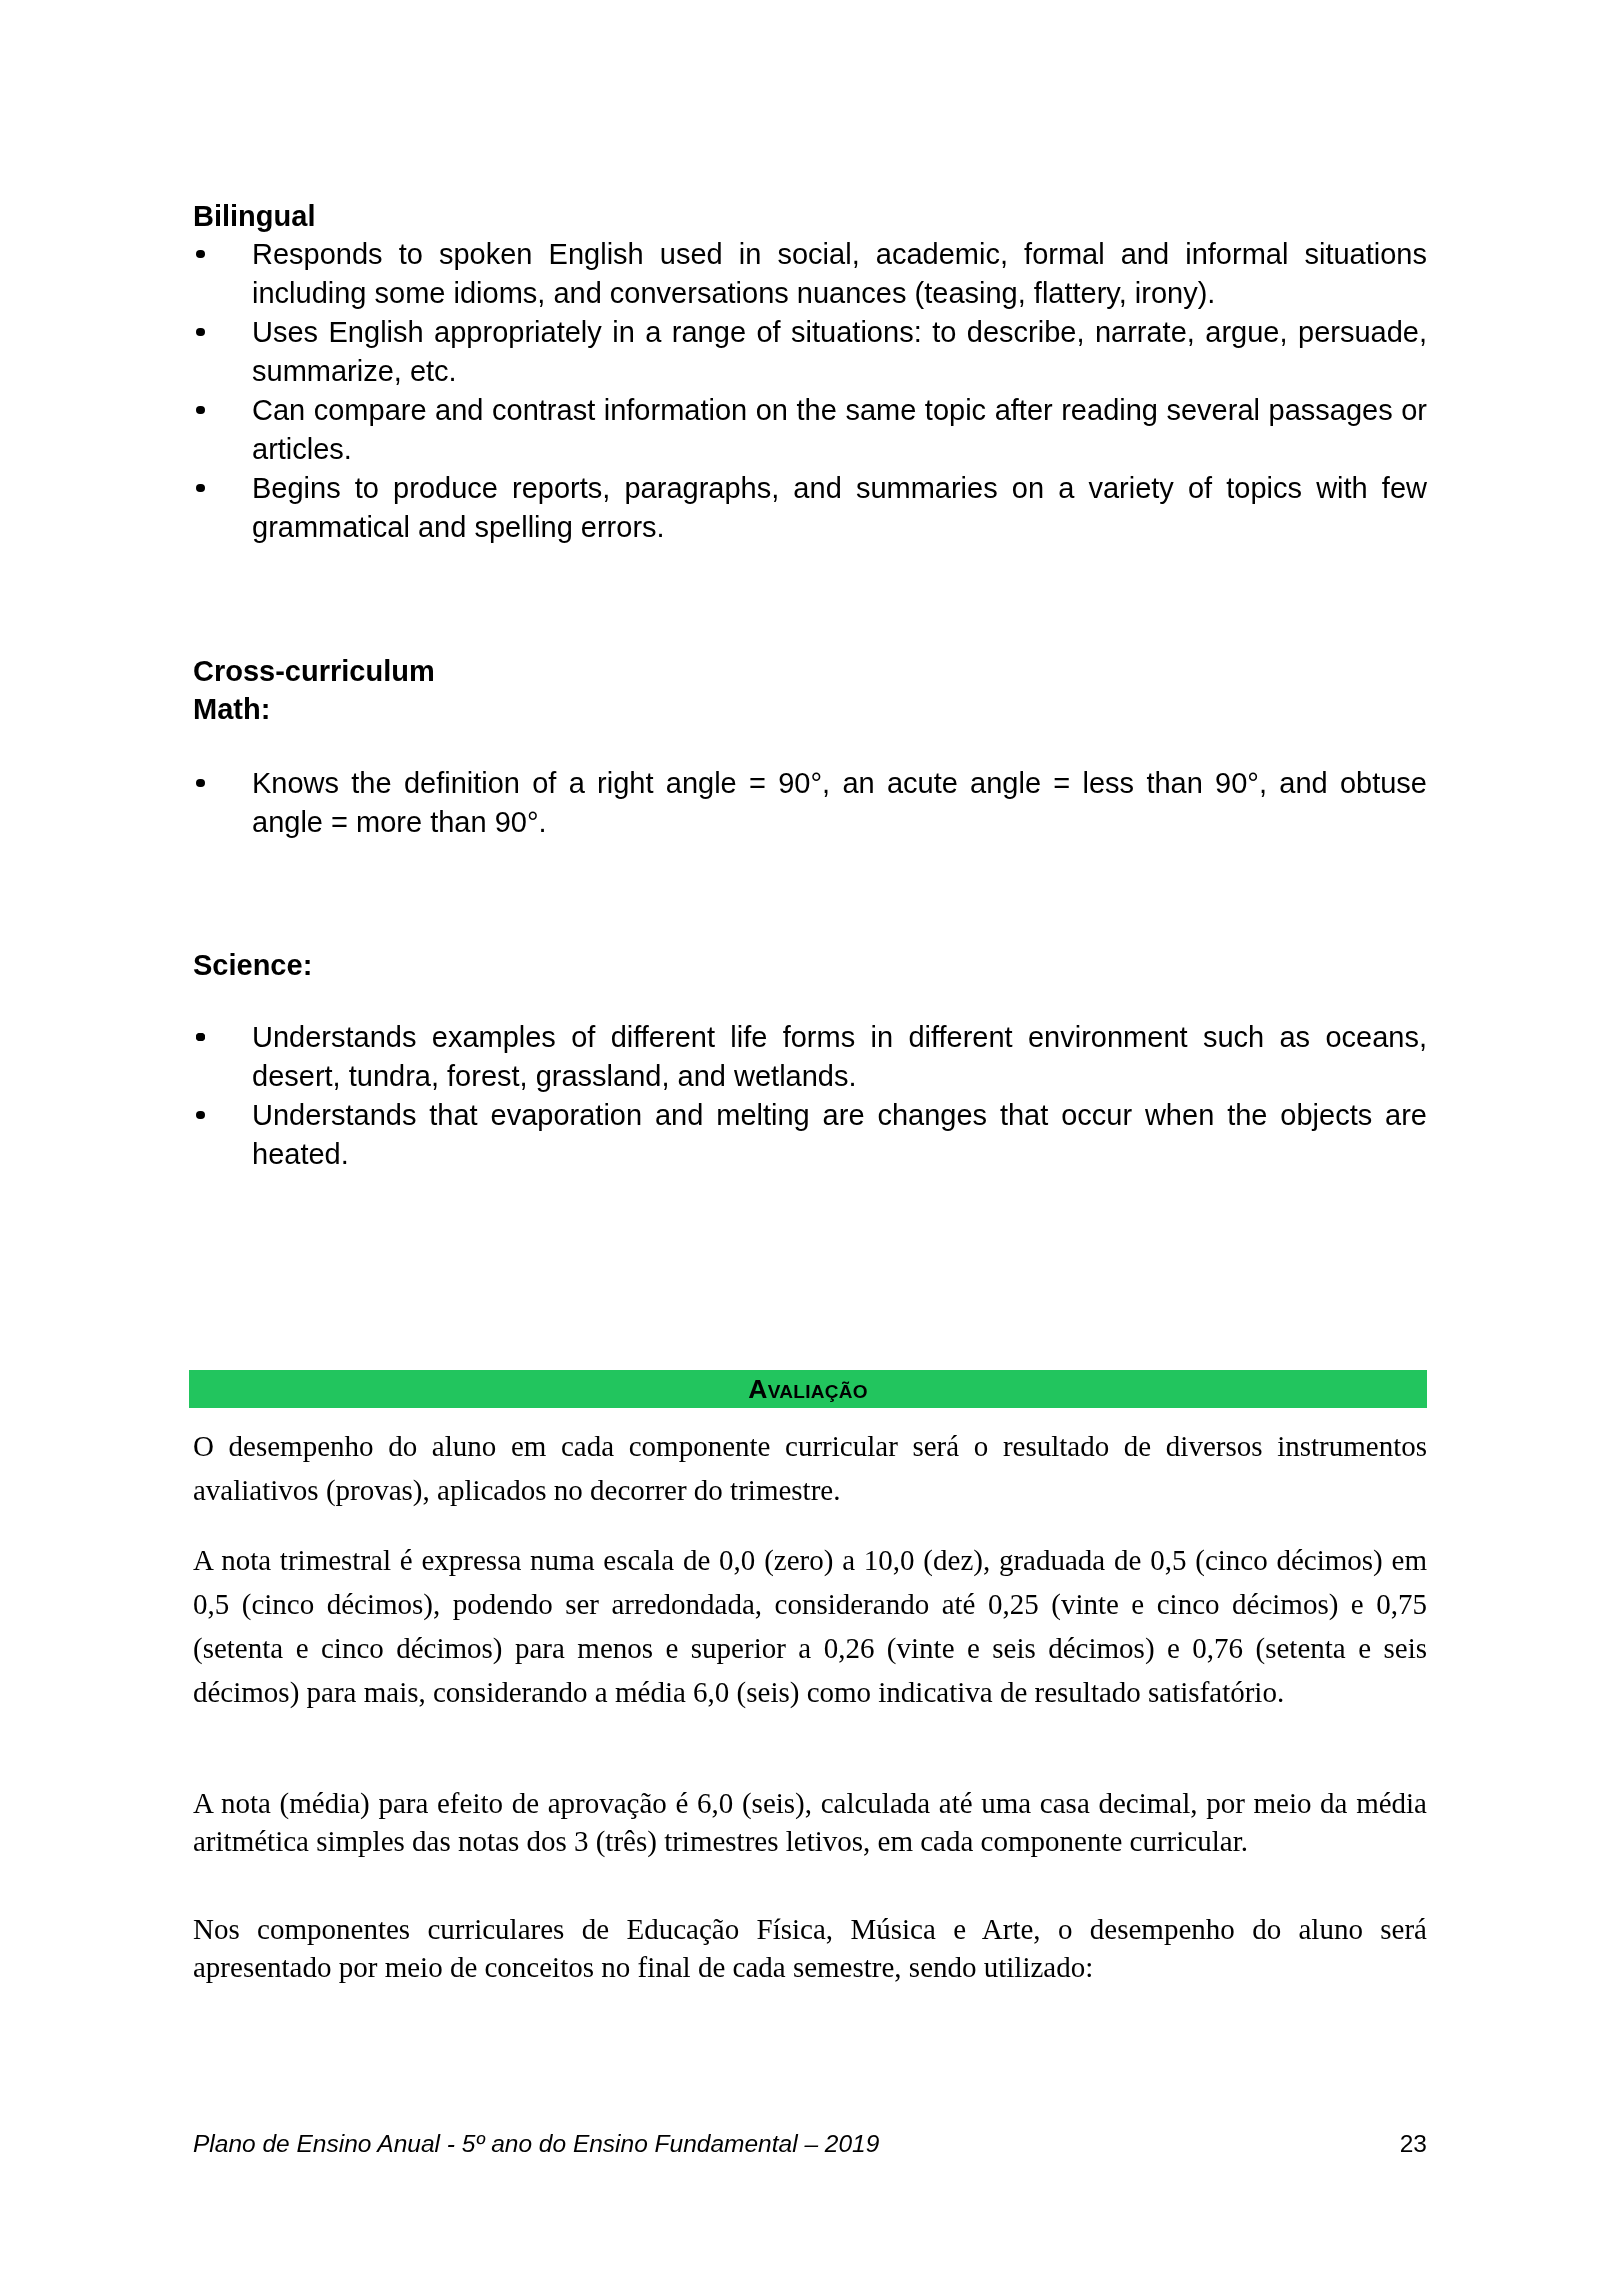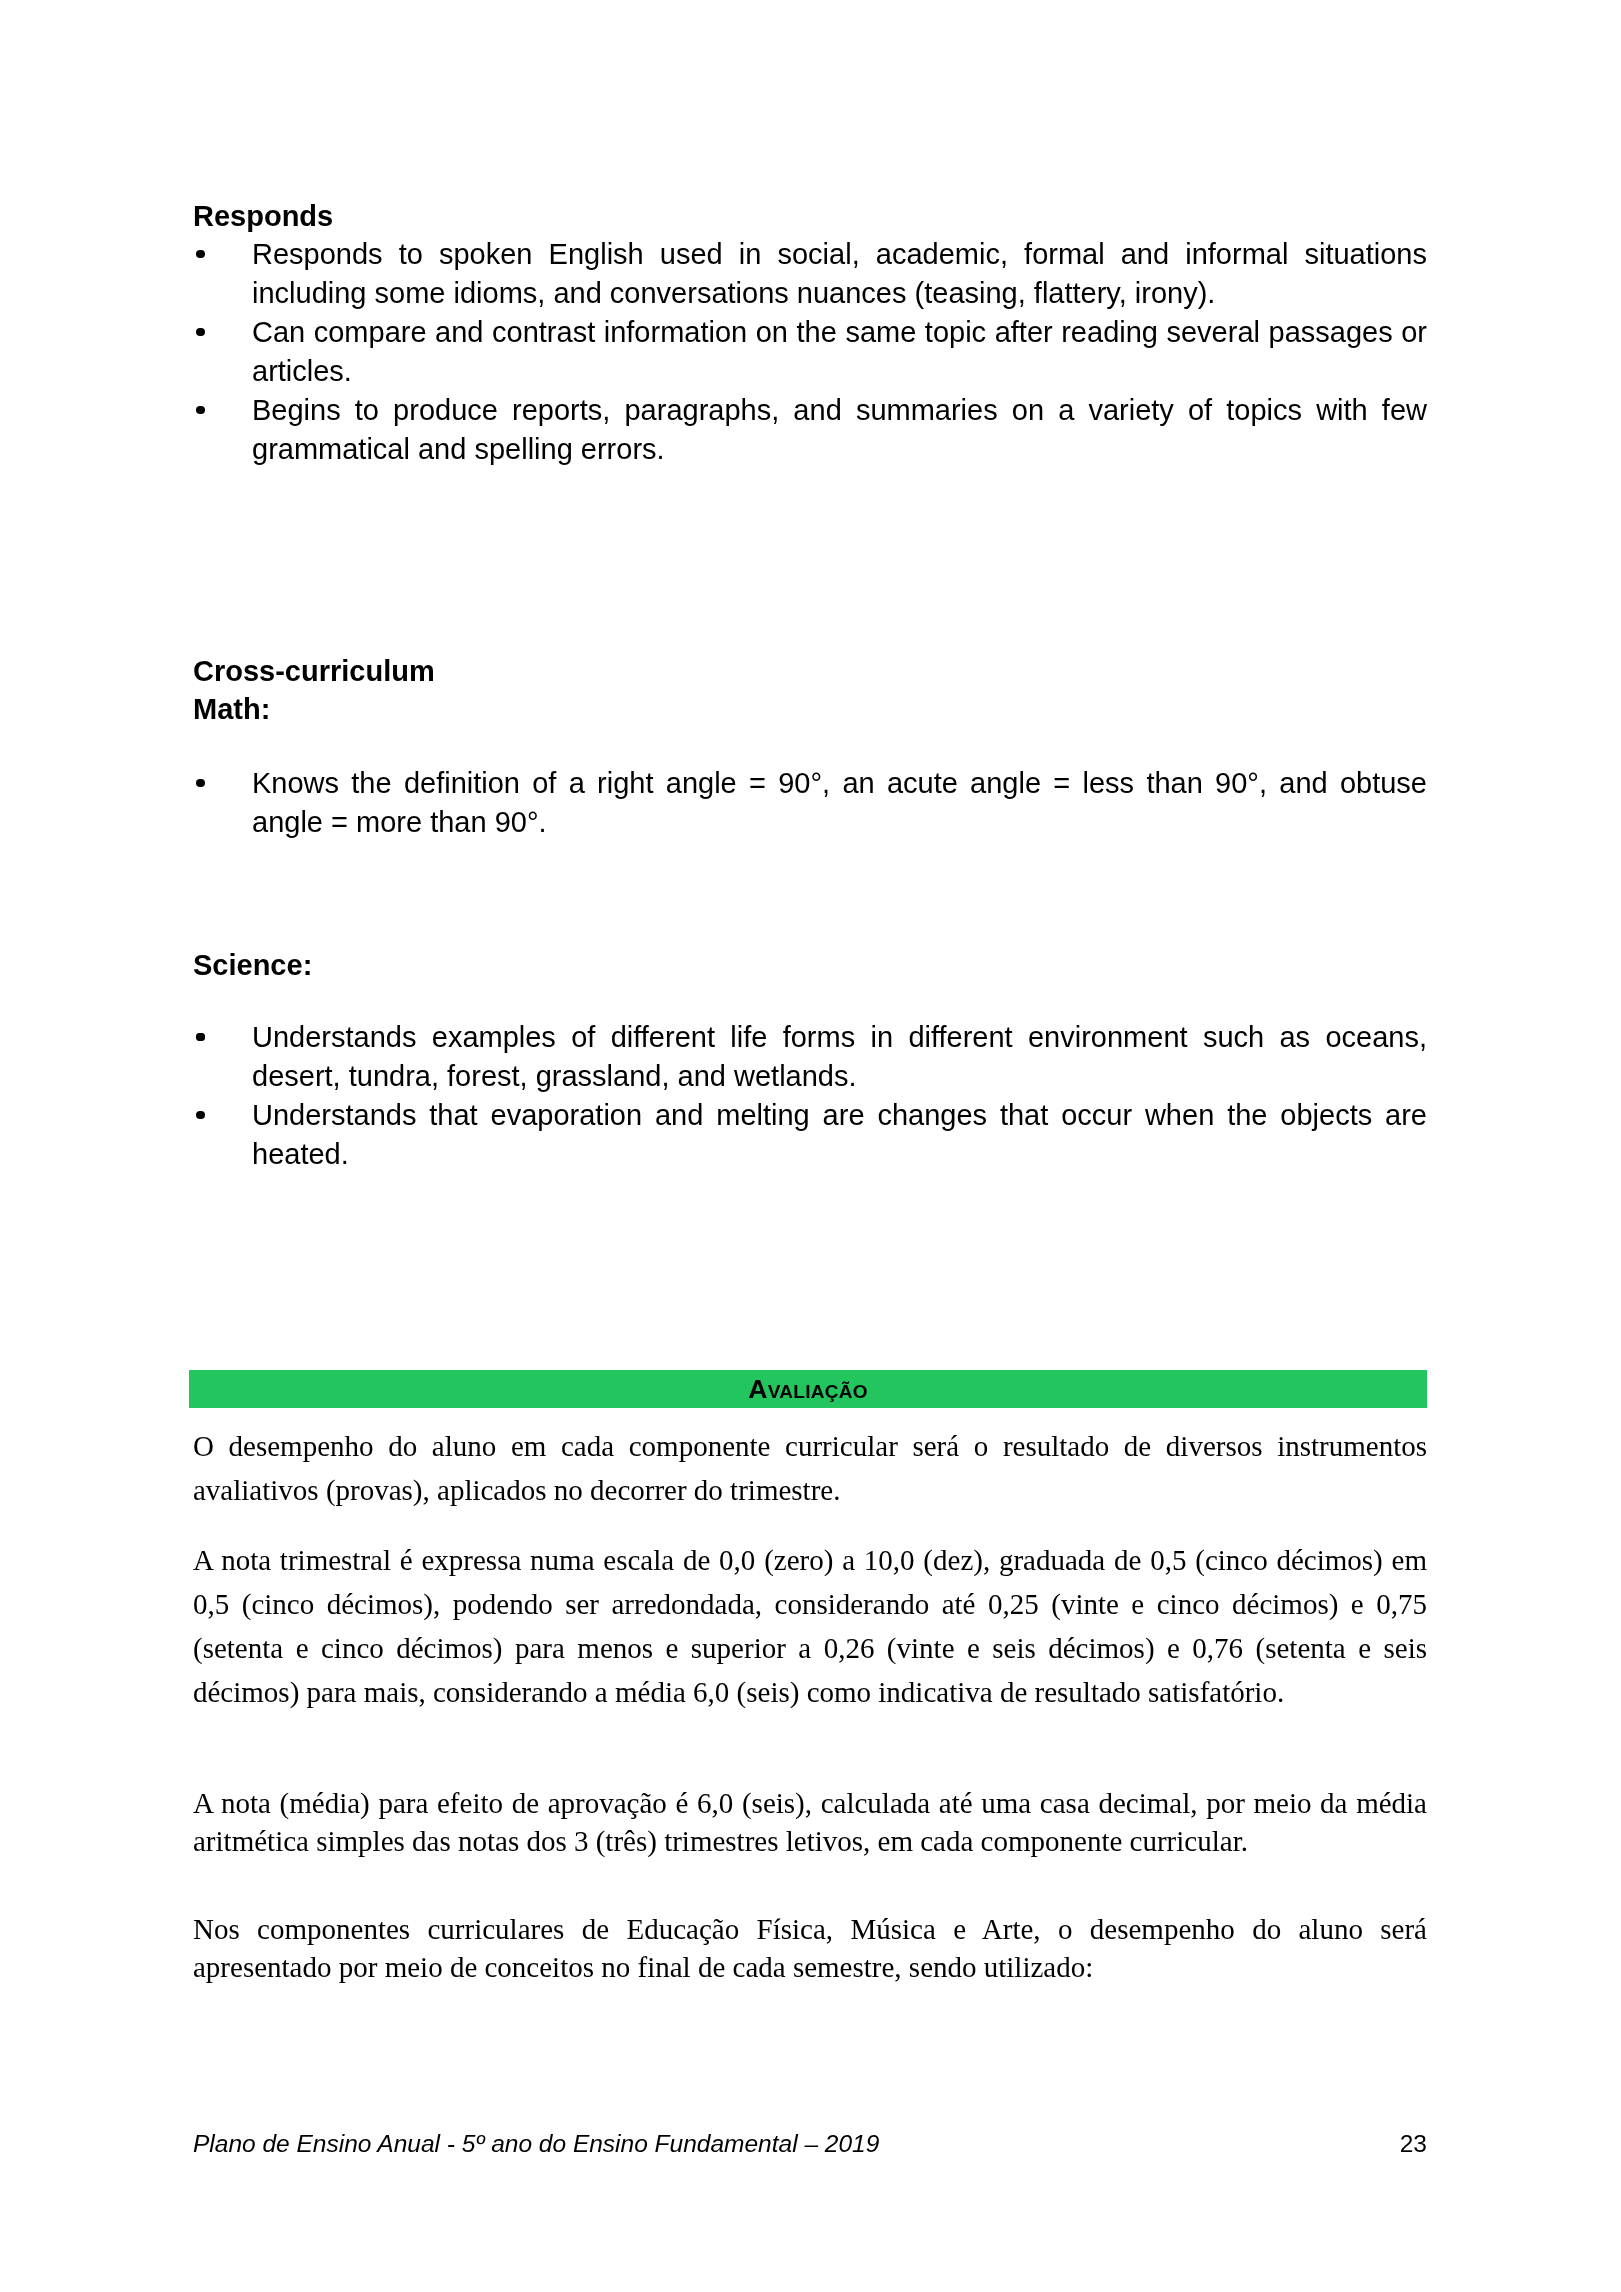--- a/index.html
+++ b/index.html
@@ -83,23 +83,24 @@
       display: flex;
       justify-content: space-between;
     }
     .footer .title { font-style: italic; }
   </style>
 </head>
 <body>
 
 <div class="page">
 
-  <h2 class="heading abs" style="top:197px;">Responds</h2>
+  <h2 class="heading abs" style="top:197px;">Bilingual</h2>
   <ul class="blist abs" style="top:235px;">
     <li><span class="bullet"></span><span>Responds to spoken English used in social, academic, formal and informal situations including some idioms, and conversations nuances (teasing, flattery, irony).</span></li>
+    <li><span class="bullet"></span><span>Uses English appropriately in a range of situations:  to describe, narrate, argue, persuade, summarize, etc.</span></li>
     <li><span class="bullet"></span><span>Can compare and contrast information on the same topic after reading several passages or articles.</span></li>
     <li><span class="bullet"></span><span>Begins to produce reports, paragraphs, and summaries on a variety of topics with few grammatical and spelling errors.</span></li>
   </ul>
 
   <h2 class="heading abs" style="top:652px;">Cross-curriculum</h2>
   <h3 class="heading abs" style="top:690px;">Math:</h3>
   <ul class="blist abs" style="top:764px;">
     <li><span class="bullet"></span><span>Knows the definition of a right angle = 90°, an acute angle = less than 90°, and obtuse angle = more than 90°.</span></li>
   </ul>
 

